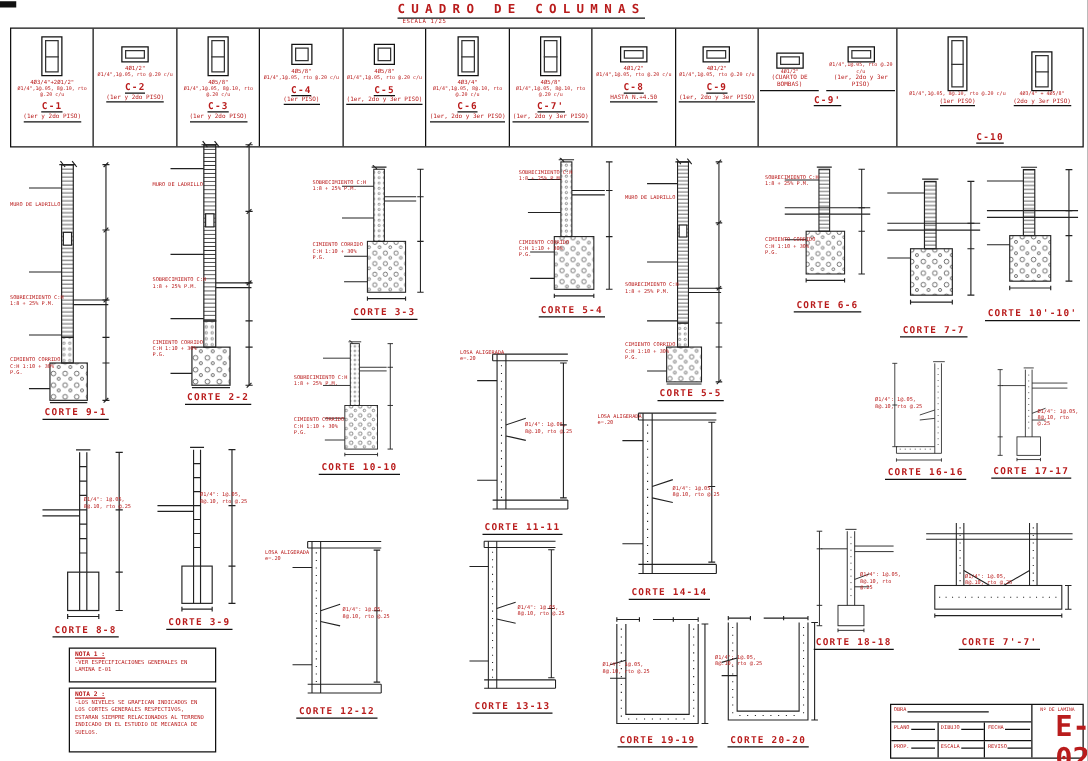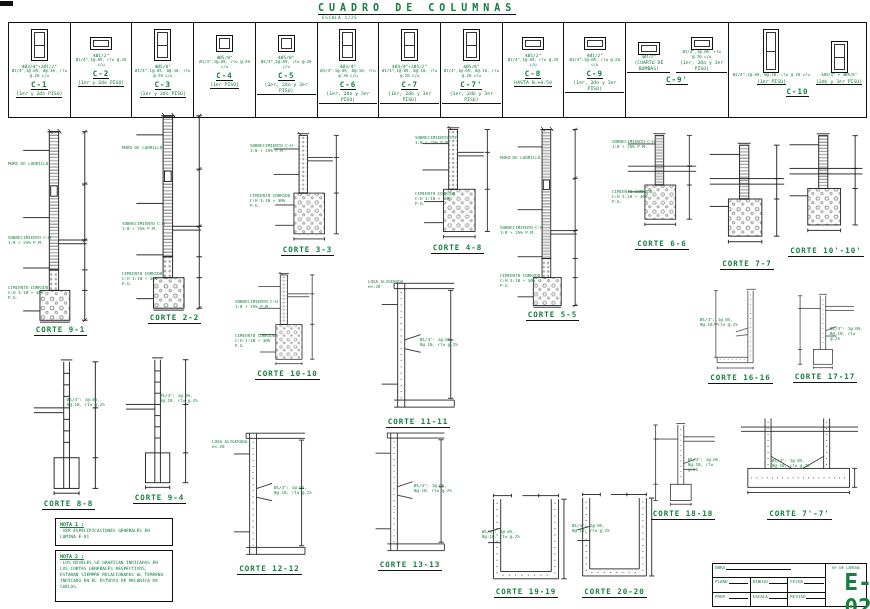--- a/index.html
+++ b/index.html
@@ -1,17 +1,17 @@
 <!DOCTYPE html>
 <html><head>
 <meta charset="utf-8">
 <style>
   html,body{margin:0;padding:0;background:#888;}
   #canvas{position:relative;width:870px;height:609px;background:#ffffff;overflow:hidden;
-          font-family:"DejaVu Sans Mono","Liberation Sans",sans-serif;color:#15803d;}
+          font-family:"DejaVu Sans Mono","Liberation Sans",sans-serif;color:#b91c1c;}
   
   #main-title{position:absolute;left:318px;top:2px;font-size:10px;font-weight:bold;
               letter-spacing:5px;border-bottom:1.5px solid #111;padding-bottom:1px;white-space:nowrap;}
   #scale-note{position:absolute;left:322px;top:15px;font-size:4.5px;letter-spacing:.5px;}
   .artifact{position:absolute;left:0;top:1px;width:13px;height:5px;background:#111;}
   
   #col-table{position:absolute;left:8px;top:22px;width:857px;height:94px;
              border:1.6px solid #111;display:flex;}
   .cell{flex:1;border-right:1px solid #111;display:flex;flex-direction:column;align-items:center;
         justify-content:flex-start;padding:3px 1px 2px;min-width:0;}
@@ -23,21 +23,21 @@
   .tall3{width:14px;height:42px;}
   .square{width:15px;height:15px;margin-top:9px;}
   .wide{width:20px;height:11px;margin-top:11px;}
   .bars{font-size:4.5px;margin-top:3px;text-align:center;white-space:nowrap;}
   .stir{font-size:4px;text-align:center;line-height:1.15;}
   .cname{font-size:7.5px;font-weight:bold;border-bottom:1px solid #111;margin-top:2px;letter-spacing:1px;white-space:nowrap;}
   .floors{font-size:4.8px;text-align:center;border-bottom:1px solid #111;margin-top:1px;line-height:1.2;}
   .duo{display:flex;gap:6px;align-items:flex-end;}
   .duo .sub{display:flex;flex-direction:column;align-items:center;}
   .c-wide2{flex:1.7;}
-  .c-wide3{flex:2.3;border-right:none;}
+  .c-wide3{flex:2.3;border-right:none;justify-content:space-between;}
   
   .corte{position:absolute;display:flex;flex-direction:column;align-items:center;}
   .corte svg{flex:1;width:100%;}
   .corte-label{font-size:7.5px;font-weight:bold;letter-spacing:1px;border-bottom:1px solid #111;
                padding:0 2px 1px;margin-top:1px;white-space:nowrap;}
   .ann{position:absolute;font-size:4.2px;line-height:1.15;max-width:46px;z-index:2;}
   
   .notebox{position:absolute;border:1px solid #111;padding:2px 4px;background:#fff;}
   .note-title{font-size:5px;font-weight:bold;text-decoration:underline;}
   .note-body{font-size:4.4px;line-height:1.35;margin-top:1px;}
@@ -239,27 +239,20 @@
     </div>
 
     <div class="cell">
       <div class="sec tall2"></div>
       <div class="bars">4Ø3/4"</div>
       <div class="stir">Ø1/4",1@.05, 8@.10, rto @.20 c/u</div>
       <div class="cname">C-6</div>
       <div class="floors">(1er, 2do y 3er PISO)</div>
     </div>
 
-    <div class="cell">
-      <div class="sec tall2"></div>
-      <div class="bars">4Ø3/4"+2Ø1/2"</div>
-      <div class="stir">Ø1/4",1@.05, 8@.10, rto @.20 c/u</div>
-      <div class="cname">C-7</div>
-      <div class="floors">(1er, 2do y 3er PISO)</div>
-    </div>
 
     <div class="cell">
       <div class="sec tall2"></div>
       <div class="bars">4Ø5/8"</div>
       <div class="stir">Ø1/4",1@.05, 8@.10, rto @.20 c/u</div>
       <div class="cname">C-7'</div>
       <div class="floors">(1er, 2do y 3er PISO)</div>
     </div>
 
     <div class="cell">
@@ -339,21 +332,21 @@
       </svg>
     <span class="corte-label">CORTE 3-3</span>
   </div>
 
   <div class="corte" style="left:415px;top:126px;width:85px;height:128px">
     <span class="ann" style="left:0;top:10px">SOBRECIMIENTO C:H 1:8 + 25% P.M.</span>
     <span class="ann" style="left:0;top:66px">CIMIENTO CORRIDO C:H 1:10 + 30% P.G.</span>
     <svg viewBox="0 0 84 132" preserveAspectRatio="xMidYMid meet">
         <use href="#s-colshort"></use>
       </svg>
-    <span class="corte-label">CORTE 4-8</span>
+    <span class="corte-label">CORTE 5-4</span>
   </div>
 
   <div class="corte" style="left:500px;top:126px;width:105px;height:195px">
     <span class="ann" style="left:0;top:30px">MURO DE LADRILLO</span>
     <span class="ann" style="left:0;top:100px">SOBRECIMIENTO C:H 1:8 + 25% P.M.</span>
     <span class="ann" style="left:0;top:148px">CIMIENTO CORRIDO C:H 1:10 + 30% P.G.</span>
     <svg viewBox="0 0 84 210" preserveAspectRatio="xMidYMid meet">
         <use href="#s-colfoot"></use>
       </svg>
     <span class="corte-label">CORTE 5-5</span>
@@ -393,20 +386,28 @@
 
   <div class="corte" style="left:368px;top:278px;width:100px;height:150px">
     <span class="ann" style="left:0;top:2px">LOSA ALIGERADA e=.20</span>
     <span class="ann" style="left:52px;top:60px">Ø1/4": 1@.05, 8@.10, rto @.25</span>
     <svg viewBox="0 0 90 156" preserveAspectRatio="xMidYMid meet">
         <use href="#s-wall"></use>
       </svg>
     <span class="corte-label">CORTE 11-11</span>
   </div>
 
+  <div class="corte" style="left:478px;top:325px;width:115px;height:155px">
+    <span class="ann" style="left:0;top:6px">LOSA ALIGERADA e=.20</span>
+    <span class="ann" style="left:60px;top:64px">Ø1/4": 1@.05, 8@.10, rto @.25</span>
+    <svg viewBox="0 0 90 156" preserveAspectRatio="xMidYMid meet">
+        <use href="#s-wall"></use>
+      </svg>
+    <span class="corte-label">CORTE 14-14</span>
+  </div>
 
 
   <div class="corte" style="left:698px;top:288px;width:85px;height:96px">
     <span class="ann" style="left:2px;top:30px">Ø1/4": 1@.05, 8@.10, rto @.25</span>
     <svg viewBox="0 0 90 126" preserveAspectRatio="xMidYMid meet">
         <use href="#s-lwall"></use>
       </svg>
     <span class="corte-label">CORTE 16-16</span>
   </div>
 
@@ -424,21 +425,21 @@
         <use href="#s-thin"></use>
       </svg>
     <span class="corte-label">CORTE 8-8</span>
   </div>
 
   <div class="corte" style="left:112px;top:356px;width:95px;height:148px">
     <span class="ann" style="left:48px;top:38px">Ø1/4": 1@.05, 8@.10, rto @.25</span>
     <svg viewBox="0 0 84 146" preserveAspectRatio="xMidYMid meet">
         <use href="#s-thin"></use>
       </svg>
-    <span class="corte-label">CORTE 9-4</span>
+    <span class="corte-label">CORTE 3-9</span>
   </div>
 
   <div class="corte" style="left:212px;top:428px;width:115px;height:147px">
     <span class="ann" style="left:0;top:12px">LOSA ALIGERADA e=.20</span>
     <span class="ann" style="left:62px;top:58px">Ø1/4": 1@.05, 8@.10, rto @.25</span>
     <svg viewBox="0 0 90 156" preserveAspectRatio="xMidYMid meet">
         <use href="#s-wall"></use>
       </svg>
     <span class="corte-label">CORTE 12-12</span>
   </div>

